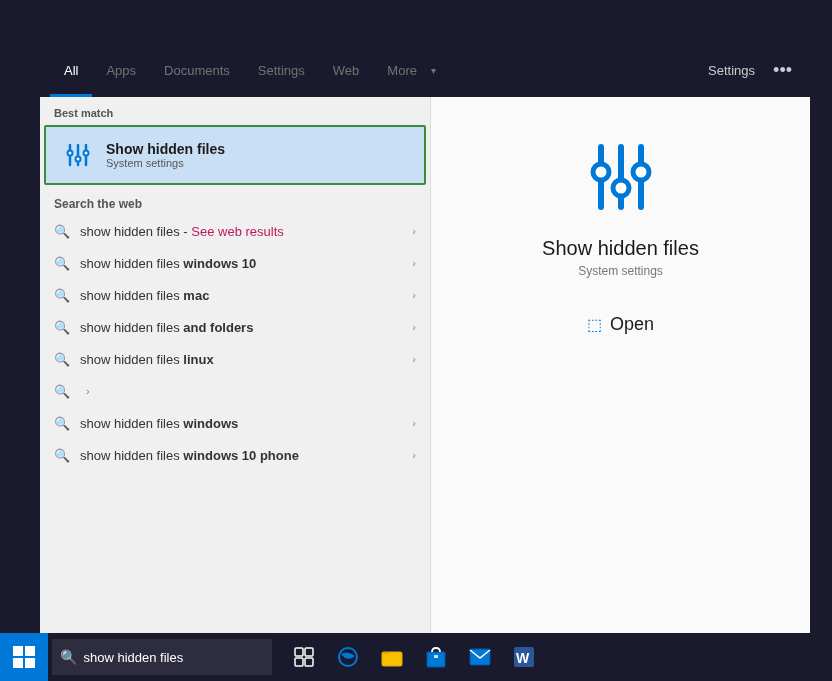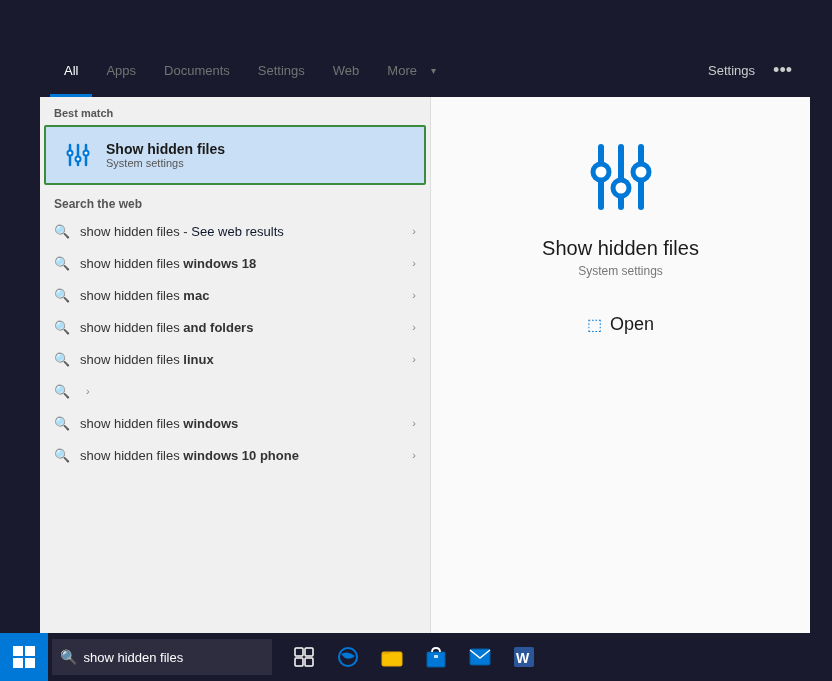--- a/index.html
+++ b/index.html
@@ -260,21 +260,21 @@
       flex: 1;
       font-size: 13px;
       color: #333;
     }
 
     .search-item-text .bold {
       font-weight: 700;
     }
 
     .search-item-text .see-results {
-      color: #0f172a;
+      color: #be185d;
     }
 
     .search-item-arrow {
       color: #888;
       font-size: 11px;
       margin-left: 6px;
     }
 
     
     .right-panel {
@@ -402,21 +402,21 @@
         <div class="search-item-icon">🔍</div>
         <div class="search-item-text">
           show hidden files - <span class="see-results">See web results</span>
         </div>
         <div class="search-item-arrow">›</div>
       </div>
 
       <div class="search-item">
         <div class="search-item-icon">🔍</div>
         <div class="search-item-text">
-          show hidden files <span class="bold">windows 18</span>
+          show hidden files <span class="bold">windows 10</span>
         </div>
         <div class="search-item-arrow">›</div>
       </div>
 
       <div class="search-item">
         <div class="search-item-icon">🔍</div>
         <div class="search-item-text">
           show hidden files <span class="bold">mac</span>
         </div>
         <div class="search-item-arrow">›</div>

